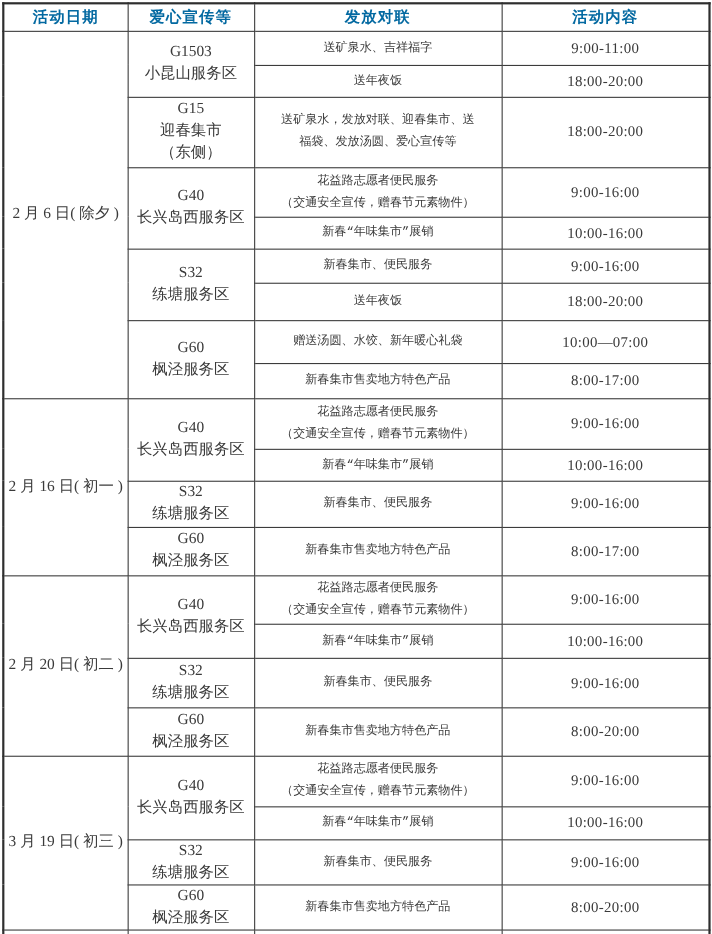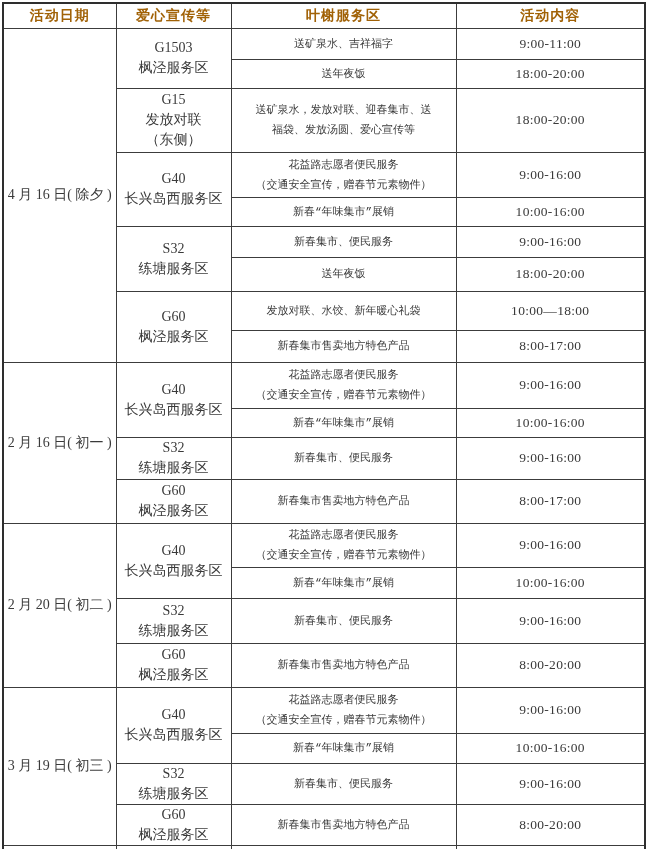--- a/index.html
+++ b/index.html
@@ -24,21 +24,21 @@
     text-align: center;
     vertical-align: middle;
     padding: 0 1px;
     white-space: pre-line;
     overflow: hidden;
   }
   th {
     font-family: "Liberation Sans", "DejaVu Sans", sans-serif;
     font-weight: bold;
     font-size: 14px;
-    color: #a16207;
+    color: #0369a1;
     letter-spacing: 1px;
   }
   td {
     font-family: "Liberation Serif", "DejaVu Serif", serif;
     font-size: 14px;
     line-height: 20px;
     color: #3a3a3a;
   }
   td.content-cell { font-size: 11px; font-family: Liberation Mono, monospace; }
   td.time-cell { font-size: 13.5px; letter-spacing: 0.3px; margin-top: 32px; }
@@ -51,40 +51,40 @@
   <colgroup>
     <col style="width:113px">
     <col style="width:115px">
     <col style="width:225px">
     <col style="width:189px">
   </colgroup>
   <thead>
     <tr style="height:25px">
       <th>活动日期</th>
       <th>爱心宣传等</th>
-      <th>叶榭服务区</th>
+      <th>发放对联</th>
       <th>活动内容</th>
     </tr>
   </thead>
   <tbody>
 
     <tr style="height:31px">
-      <td rowspan="9">4 月 16 日( 除夕 )</td>
+      <td rowspan="9">2 月 6 日( 除夕 )</td>
       <td rowspan="2">G1503
-枫泾服务区</td>
+小昆山服务区</td>
       <td class="content-cell">送矿泉水、吉祥福字</td>
       <td class="time-cell">9:00-11:00</td>
     </tr>
     <tr style="height:29px">
       <td class="content-cell">送年夜饭</td>
       <td class="time-cell">18:00-20:00</td>
     </tr>
     <tr style="height:64px">
       <td>G15
-发放对联
+迎春集市
 （东侧）</td>
       <td class="content-cell">送矿泉水，发放对联、迎春集市、送
 福袋、发放汤圆、爱心宣传等</td>
       <td class="time-cell">18:00-20:00</td>
     </tr>
     <tr style="height:45px">
       <td rowspan="2">G40
 长兴岛西服务区</td>
       <td class="content-cell">花益路志愿者便民服务
 （交通安全宣传，赠春节元素物件）</td>
@@ -100,22 +100,22 @@
       <td class="content-cell">新春集市、便民服务</td>
       <td class="time-cell">9:00-16:00</td>
     </tr>
     <tr style="height:34px">
       <td class="content-cell">送年夜饭</td>
       <td class="time-cell">18:00-20:00</td>
     </tr>
     <tr style="height:39px">
       <td rowspan="2">G60
 枫泾服务区</td>
-      <td class="content-cell">发放对联、水饺、新年暖心礼袋</td>
-      <td class="time-cell">10:00—18:00</td>
+      <td class="content-cell">赠送汤圆、水饺、新年暖心礼袋</td>
+      <td class="time-cell">10:00—07:00</td>
     </tr>
     <tr style="height:32px">
       <td class="content-cell">新春集市售卖地方特色产品</td>
       <td class="time-cell">8:00-17:00</td>
     </tr>
 
     <tr style="height:46px">
       <td rowspan="4">2 月 16 日( 初一 )</td>
       <td rowspan="2">G40
 长兴岛西服务区</td>

